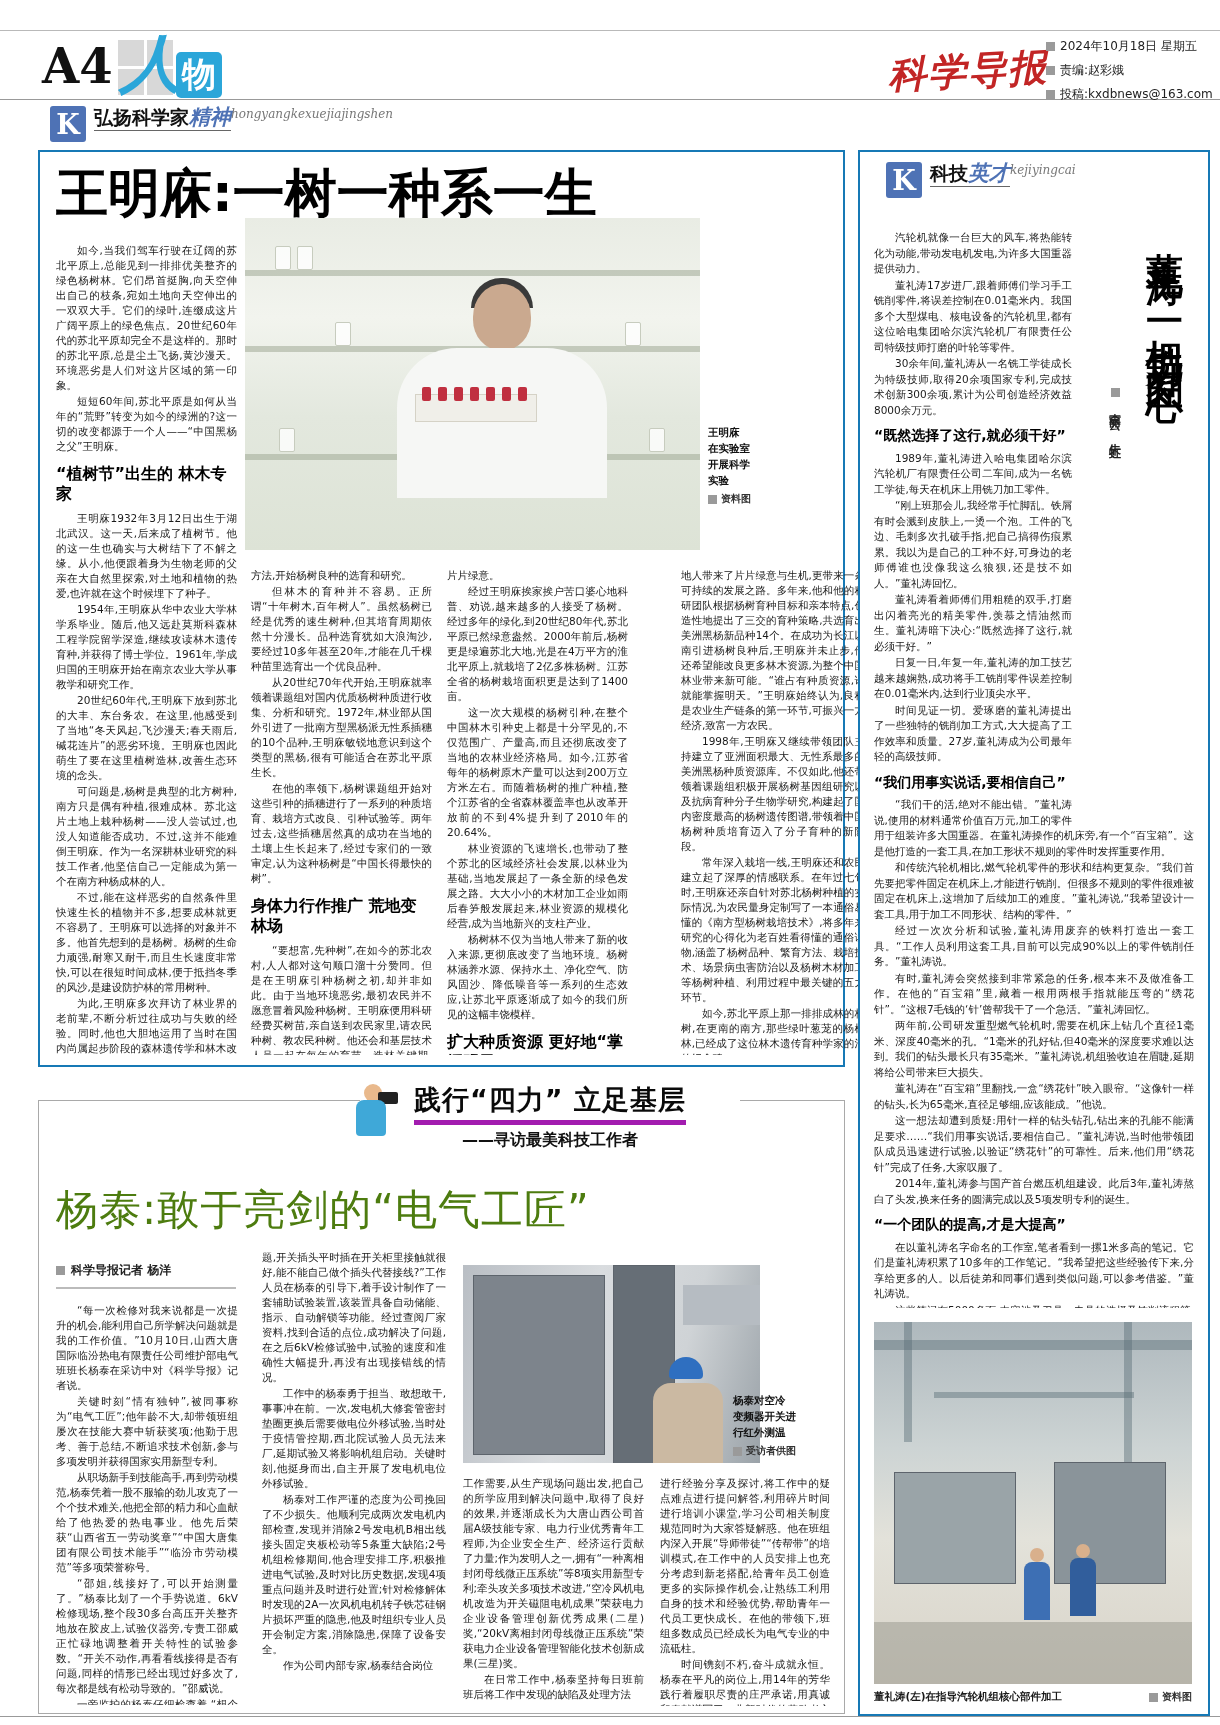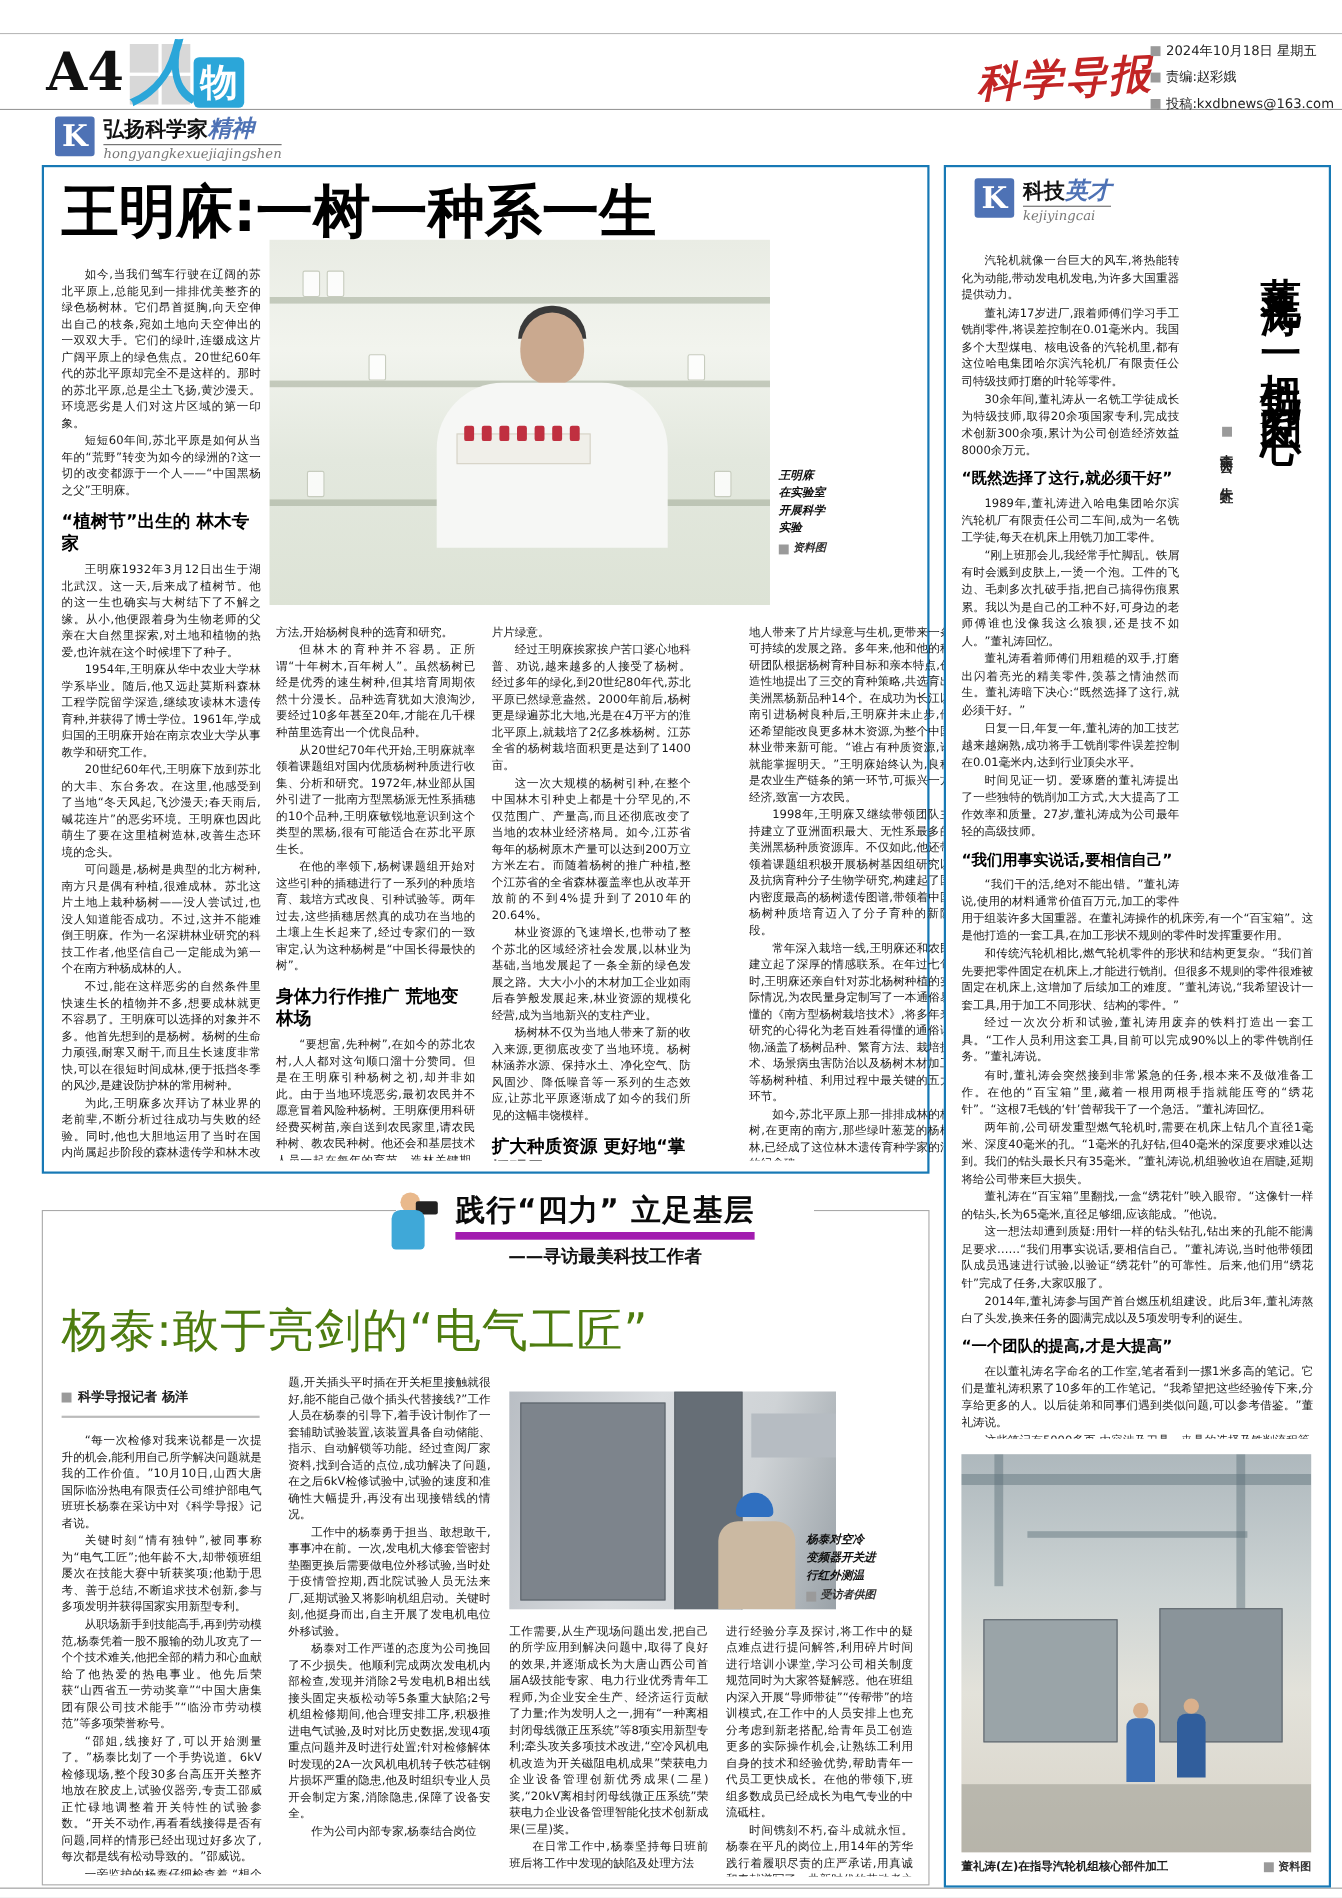--- a/index.html
+++ b/index.html
@@ -21,21 +21,21 @@
   .hinfo{display:flex;flex-direction:column;gap:7px;font-size:12px;color:#222;}
   .hinfo .row{display:flex;align-items:center;gap:5px;white-space:nowrap;}
   .sq{display:inline-block;width:9px;height:9px;background:#9a9a9a;flex:0 0 auto;}
   
   .box-blue{position:absolute;border:2px solid #1779b5;background:#fff;}
   .box-gray{position:absolute;border:1px solid #a9a9a9;background:#fff;}
   
   .badge{position:absolute;background:#fff;padding:2px 10px 2px 2px;display:flex;align-items:flex-start;gap:8px;}
   .ktile{width:36px;height:36px;background:#4e72b5;border-radius:3px;color:#fff;display:flex;
          align-items:center;justify-content:center;font-family:"DejaVu Serif",serif;font-weight:bold;font-size:27px;}
-  .bt{display:flex;flex-direction:column;}
+  .bt{display:flex;flex-direction:row;}
   .bt .l1{font-size:19px;font-weight:800;color:#111;line-height:22px;white-space:nowrap;border-bottom:1px solid #666;padding-bottom:2px;}
   .bt .l1 .blue{color:#4e72b5;font-family:"DejaVu Serif",serif;font-style:italic;font-size:21px;}
   .bt .py{font-family:"DejaVu Serif",serif;font-style:italic;font-size:12px;color:#777;margin-top:1px;}
   
   .headline-main{font-size:52px;font-weight:900;color:#000;letter-spacing:0px;line-height:1.05;white-space:nowrap;}
   .col{position:absolute;overflow:hidden;}
   .para{margin:0 0 1px 0;font-size:10.5px;line-height:15px;text-align:justify;text-indent:2em;color:#1a1a1a;}
   .para.cont{text-indent:0;}
   h4.ch{margin:10px 0 7px 0;font-size:16px;line-height:1.25;font-weight:800;color:#000;}
   
@@ -49,37 +49,37 @@
   .rack{position:absolute;width:120px;height:26px;background:#f0efe9;border:1px solid #d5d2c6;}
   .rack i{position:absolute;top:-8px;width:9px;height:14px;background:#c03040;border-radius:2px;}
   .ph-dong{background:linear-gradient(180deg,#aeb8bd 0%,#cdd4d4 35%,#e3e2da 60%,#d8d3c8 100%);}
   .beam{position:absolute;background:rgba(90,110,120,.45);}
   .worker{position:absolute;width:26px;height:58px;background:#3d6fb4;border-radius:8px 8px 0 0;}
   .worker:before{content:"";position:absolute;top:-14px;left:6px;width:14px;height:14px;border-radius:50%;background:#d9b08c;}
   .ph-yang{background:linear-gradient(105deg,#b9bec4 0%,#d9dcdf 40%,#cfd3d6 70%,#9aa2a8 100%);}
   .cab{position:absolute;background:#7d848c;border:1px solid #5d646c;}
   .helmet{position:absolute;width:34px;height:22px;border-radius:17px 17px 4px 4px;background:#2f6fc0;}
   .suit{position:absolute;width:70px;height:80px;border-radius:18px 18px 0 0;background:#cbb9a2;}
-  .cap-v{font-size:10.5px;line-height:16px;font-weight:700;color:#111;font-style:italic;}
+  .cap-v{font-size:10.5px;line-height:16px;font-weight:700;color:#111;}
   .cap-v div{white-space:nowrap;}
   .credit{font-size:10px;color:#333;font-weight:700;display:flex;align-items:center;gap:4px;margin-top:3px;text-align:right;}
   .caprow{display:flex;justify-content:space-between;align-items:center;font-size:10.5px;font-weight:700;}
   
   .r-body{position:absolute;overflow:hidden;}
   .r-body .para{font-size:10.5px;line-height:15.5px;}
   .r-body h4.ch{font-size:14px;margin:9px 0 6px 0;}
   .v-spacer{float:right;width:122px;height:585px;}
   .v-head{position:absolute;writing-mode:vertical-rl;text-orientation:upright;font-weight:900;
           font-size:37px;letter-spacing:9px;color:#000;line-height:1;}
   .v-byline{position:absolute;writing-mode:vertical-rl;text-orientation:upright;font-size:12px;
             letter-spacing:4px;color:#222;font-weight:700;}
   .v-byline .sq{margin-bottom:6px;}
   
   .sec-badge{position:absolute;text-align:center;background:#fff;padding:0 10px;}
-  .sb1{display:inline-block;font-size:27px;font-weight:900;color:#0a0a0a;border-bottom:7px solid #a21caf;
+  .sb1{display:inline-block;font-size:27px;font-weight:900;color:#0a0a0a;border-bottom:5px solid #a21caf;
        padding-bottom:2px;letter-spacing:1px;}
   .sb2{font-size:16px;font-weight:800;color:#111;margin-top:5px;}
   .photog{position:absolute;width:46px;height:66px;}
   .pg-head{position:absolute;left:10px;top:0;width:18px;height:18px;border-radius:50%;background:#e9b98c;}
   .pg-body{position:absolute;left:2px;top:16px;width:30px;height:36px;border-radius:8px 8px 4px 4px;background:#3fa8d8;}
   .pg-cam{position:absolute;left:24px;top:8px;width:20px;height:12px;background:#222;border-radius:2px;}
   .headline-b{font-size:42px;font-weight:400;color:#4d7c0f;white-space:nowrap;letter-spacing:1px;}
   .byline-b{display:flex;align-items:center;gap:6px;font-size:12px;font-weight:700;color:#222;
             border-bottom:2px solid #bbb;padding-bottom:8px;}
 </style>

